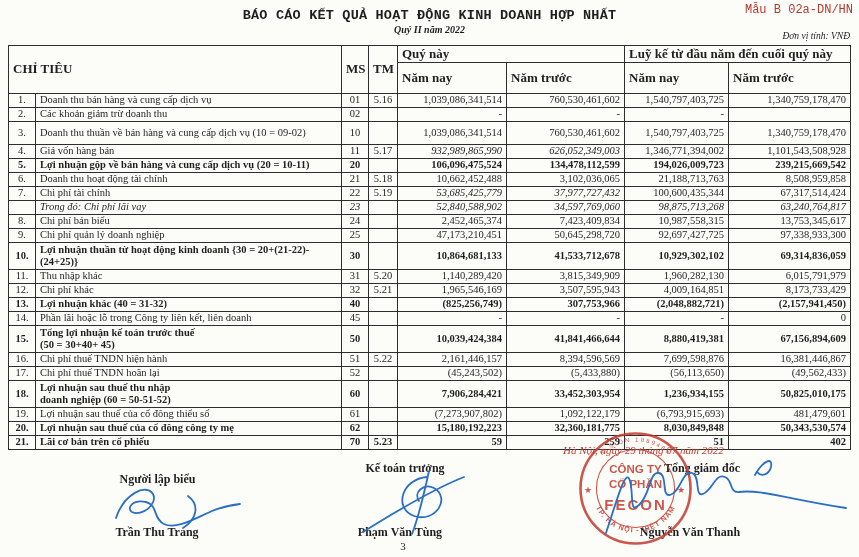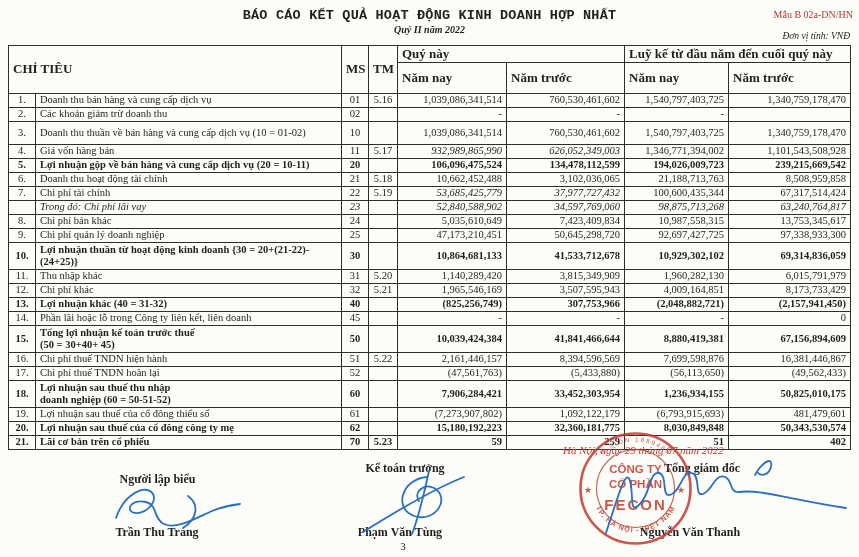--- a/index.html
+++ b/index.html
@@ -1,21 +1,21 @@
 <!DOCTYPE html>
 <html lang="vi"><head>
 <meta charset="utf-8">
 <style>
   html,body{margin:0;padding:0;}
   body{
     width:859px;height:557px;position:relative;overflow:hidden;
     background:#fcfcf9;color:#1f1f1f;
     font-family:"Liberation Serif","DejaVu Serif",serif;
   }
-  .form-code{position:absolute;top:9px;right:6px;font-size:10px;color:#b5392d;z-index:2;}
+  .form-code{position:absolute;top:3px;right:6px;font-size:12px;color:#b5392d;z-index:2;font-family:Liberation Mono, monospace;}
   .title{position:absolute;top:8px;left:0;width:100%;text-align:center;
          font-weight:bold;font-size:13.5px;letter-spacing:.2px;z-index:2;font-family:Liberation Mono, monospace;}
   .subtitle{position:absolute;top:24px;left:0;width:100%;text-align:center;
             font-weight:bold;font-style:italic;font-size:10px;z-index:2;}
   .unit-note{position:absolute;top:31px;right:9px;font-style:italic;font-size:9.5px;z-index:2;}
 
   table.report{
     position:absolute;left:8px;top:45px;width:842px;
     border-collapse:collapse;table-layout:fixed;
     font-size:10.5px;line-height:1.15;z-index:1;background:transparent;
@@ -102,21 +102,21 @@
         <td class="c-label">Các khoản giảm trừ doanh thu</td>
         <td class="c-ms">02</td>
         <td class="c-tm"></td>
         <td class="c-num">-</td>
         <td class="c-num">-</td>
         <td class="c-num">-</td>
         <td class="c-num"></td>
       </tr>
       <tr class="med">
         <td class="c-no">3.</td>
-        <td class="c-label">Doanh thu thuần về bán hàng và cung cấp dịch vụ (10 = 01-02)</td>
+        <td class="c-label">Doanh thu thuần về bán hàng và cung cấp dịch vụ (10 = 09-02)</td>
         <td class="c-ms">10</td>
         <td class="c-tm"></td>
         <td class="c-num">1,039,086,341,514</td>
         <td class="c-num">760,530,461,602</td>
         <td class="c-num">1,540,797,403,725</td>
         <td class="c-num">1,340,759,178,470</td>
       </tr>
       <tr>
         <td class="c-no">4.</td>
         <td class="c-label">Giá vốn hàng bán</td>
@@ -162,24 +162,24 @@
         <td class="c-label">Trong đó: Chi phí lãi vay</td>
         <td class="c-ms">23</td>
         <td class="c-tm"></td>
         <td class="c-num">52,840,588,902</td>
         <td class="c-num">34,597,769,060</td>
         <td class="c-num">98,875,713,268</td>
         <td class="c-num">63,240,764,817</td>
       </tr>
       <tr>
         <td class="c-no">8.</td>
-        <td class="c-label">Chi phí bán khác</td>
+        <td class="c-label">Chi phí bán biểu</td>
         <td class="c-ms">24</td>
         <td class="c-tm"></td>
-        <td class="c-num">5,035,610,649</td>
+        <td class="c-num">2,452,465,374</td>
         <td class="c-num">7,423,409,834</td>
         <td class="c-num">10,987,558,315</td>
         <td class="c-num">13,753,345,617</td>
       </tr>
       <tr>
         <td class="c-no">9.</td>
         <td class="c-label">Chi phí quản lý doanh nghiệp</td>
         <td class="c-ms">25</td>
         <td class="c-tm"></td>
         <td class="c-num">47,173,210,451</td>
@@ -256,21 +256,21 @@
         <td class="c-num">2,161,446,157</td>
         <td class="c-num">8,394,596,569</td>
         <td class="c-num">7,699,598,876</td>
         <td class="c-num">16,381,446,867</td>
       </tr>
       <tr>
         <td class="c-no">17.</td>
         <td class="c-label">Chi phí thuế TNDN hoãn lại</td>
         <td class="c-ms">52</td>
         <td class="c-tm"></td>
-        <td class="c-num">(47,561,763)</td>
+        <td class="c-num">(45,243,502)</td>
         <td class="c-num">(5,433,880)</td>
         <td class="c-num">(56,113,650)</td>
         <td class="c-num">(49,562,433)</td>
       </tr>
       <tr class="bold tall">
         <td class="c-no">18.</td>
         <td class="c-label">Lợi nhuận sau thuế thu nhập
 doanh nghiệp (60 = 50-51-52)</td>
         <td class="c-ms">60</td>
         <td class="c-tm"></td>

